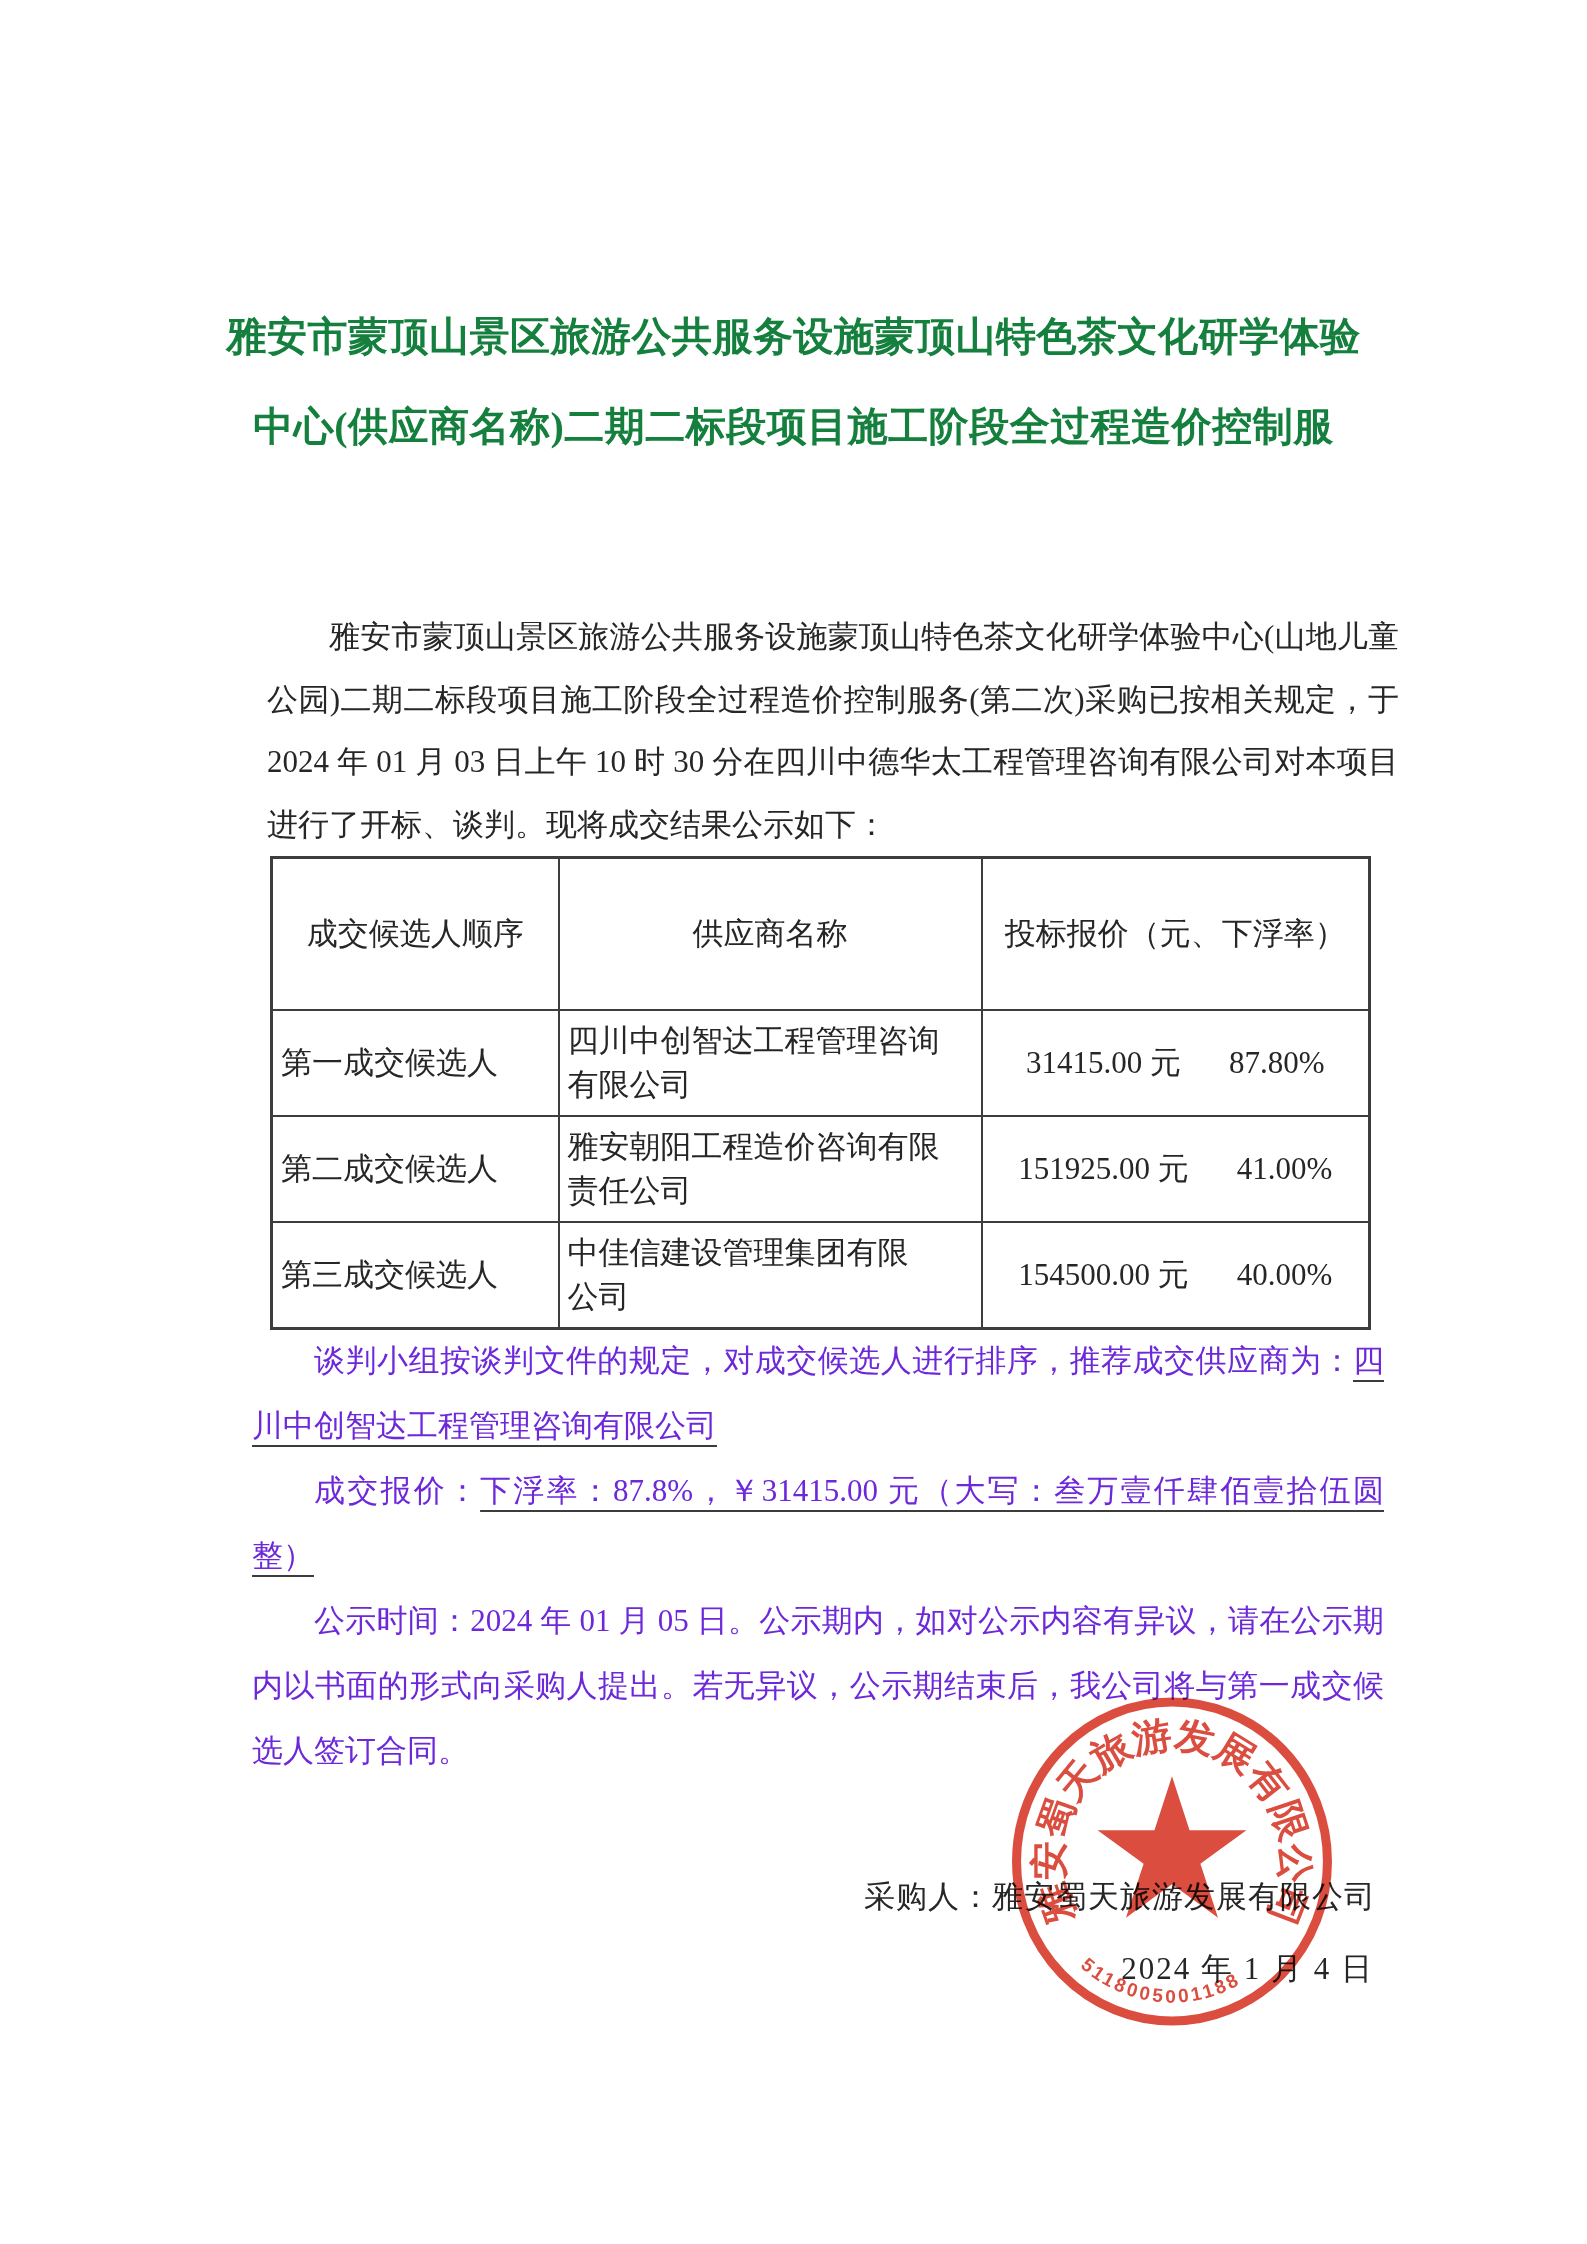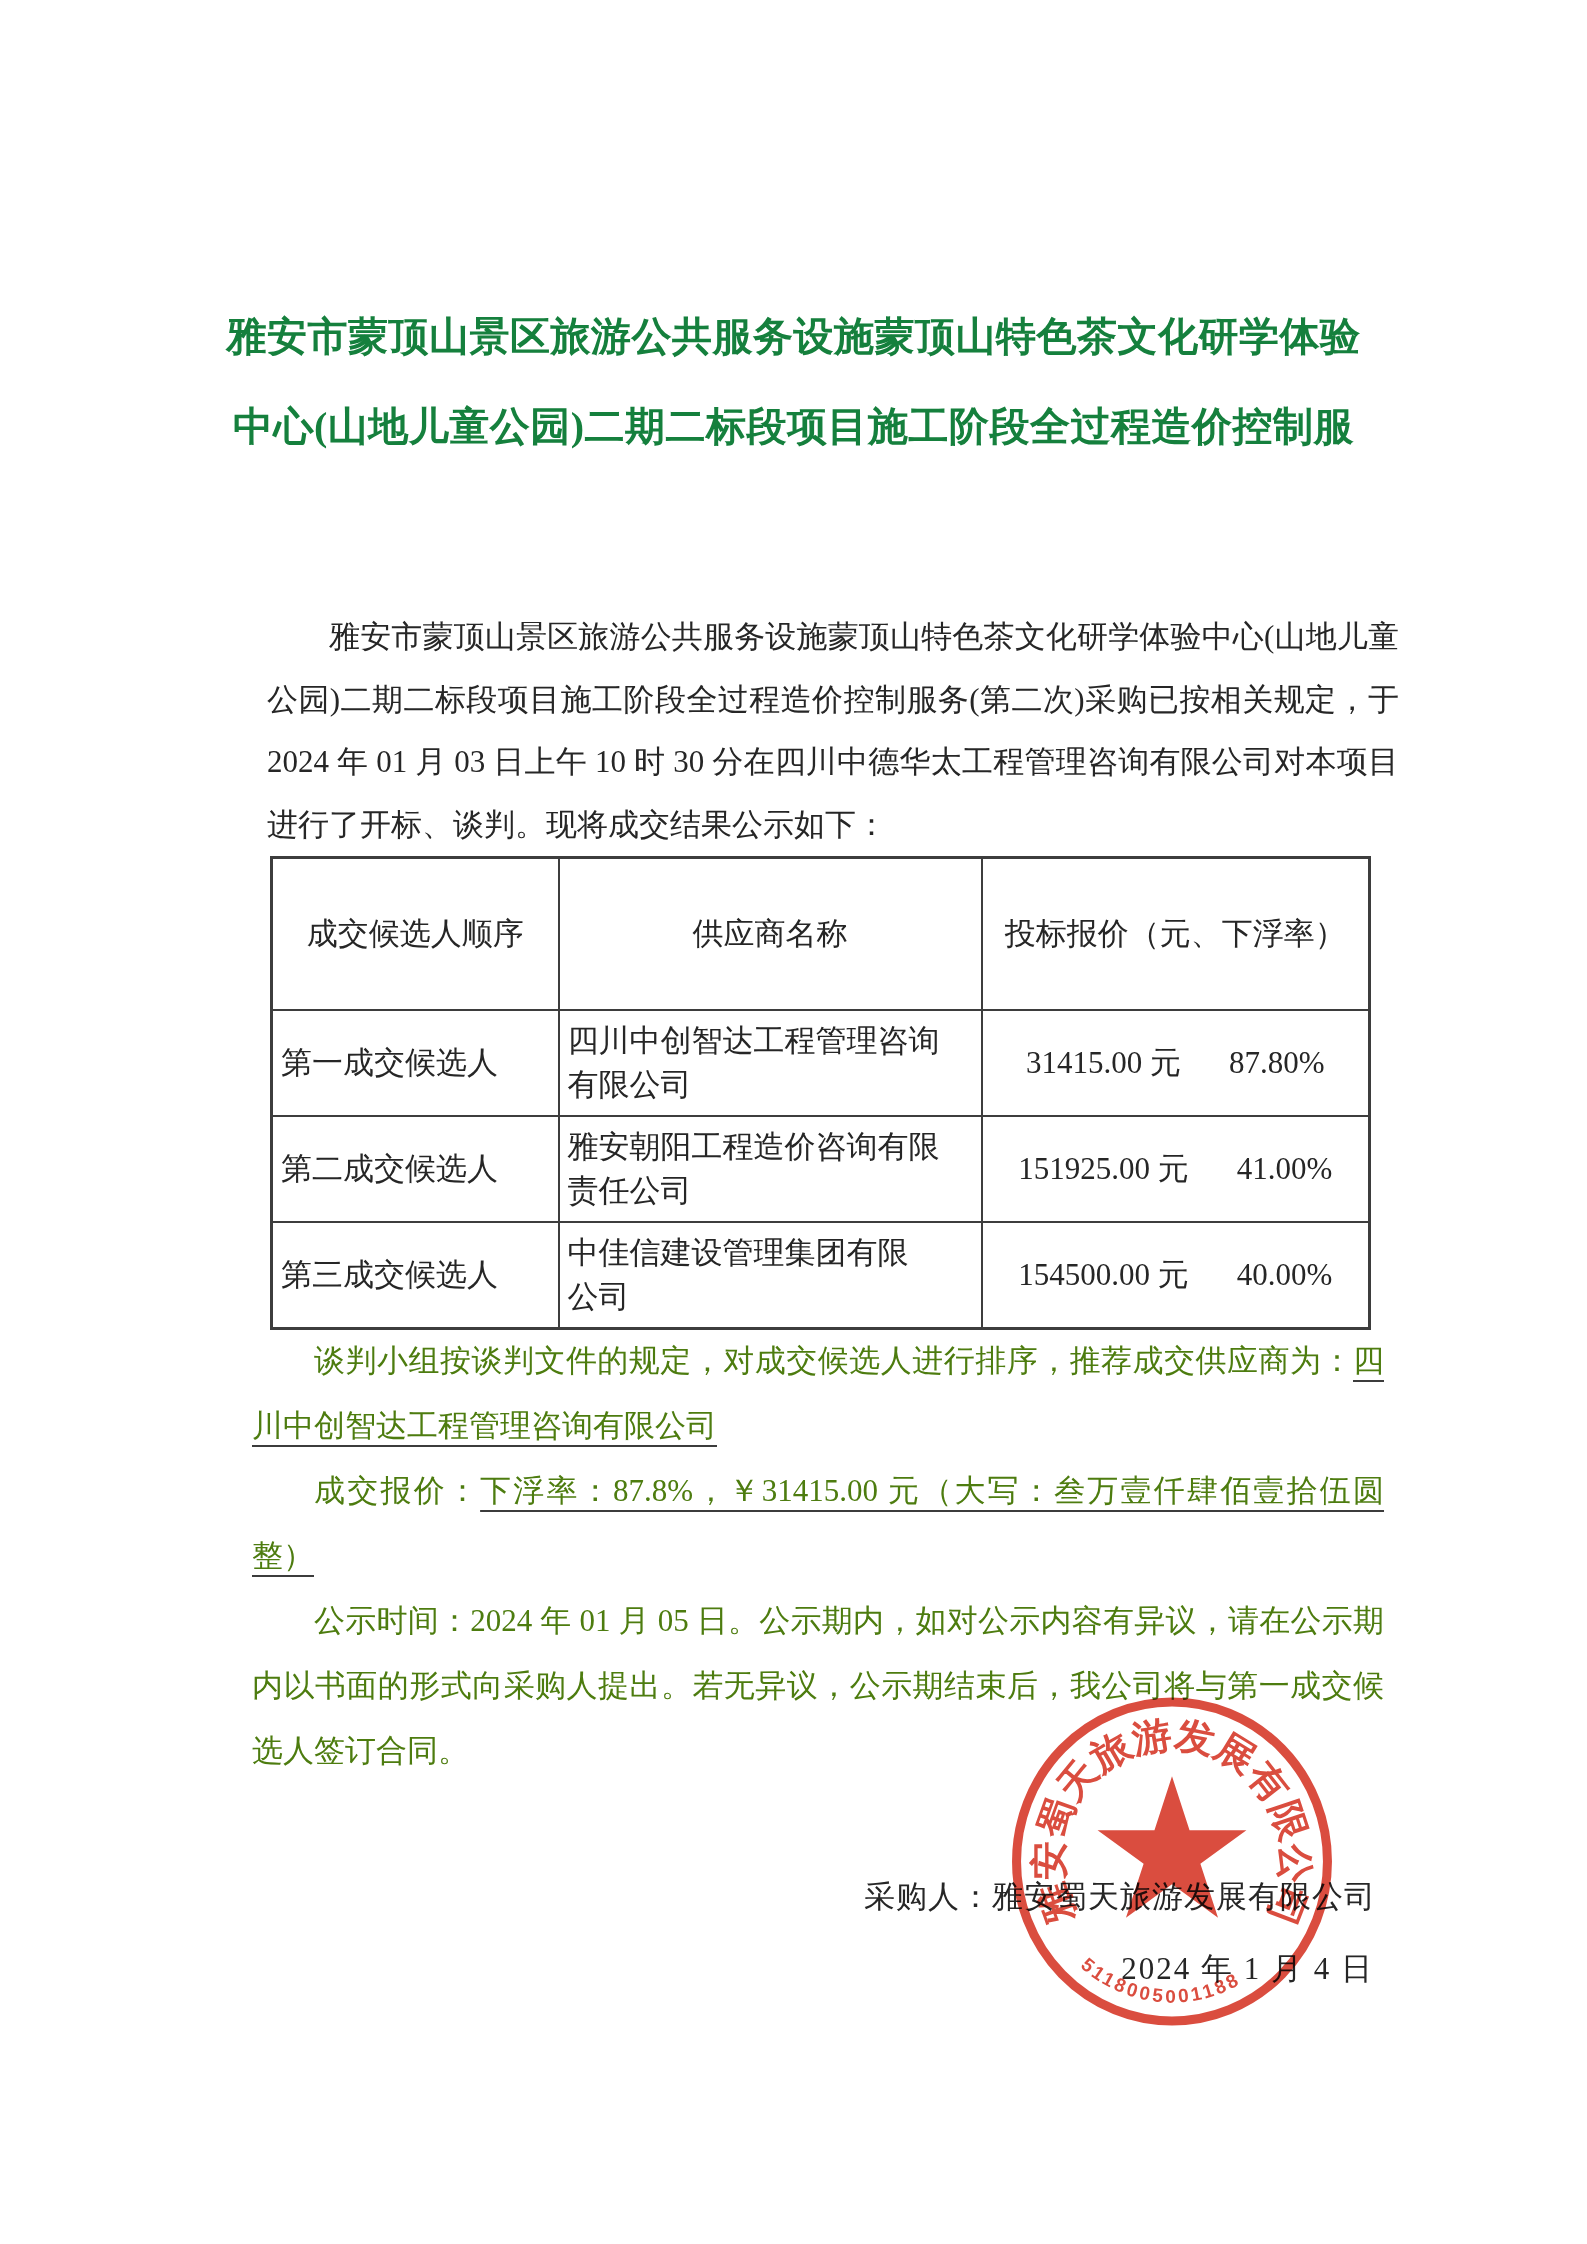--- a/index.html
+++ b/index.html
@@ -20,21 +20,21 @@
     line-height:90px;letter-spacing:0.5px;
   }
   
   .p1{
     position:absolute;top:606px;left:252px;width:1132px;
     font-size:31px;line-height:62.5px;
     text-align:justify;text-indent:2em;color:#262626;margin-left:15px;
   }
   .lower{
     position:absolute;top:1328px;left:252px;width:1132px;
-    font-size:31px;line-height:65px;color:#4d7c0f;
+    font-size:31px;line-height:65px;color:#6d28d9;
   }
   .lower p{margin:0;text-align:justify;text-indent:2em;}
   .u-line{
     text-decoration:underline;
     text-underline-offset:9px;
     text-decoration-thickness:2px;
     text-decoration-color:#3c3c3c;
   }
   
   table.result-table{
@@ -77,21 +77,21 @@
   }
   .stamp svg{width:100%;height:100%;}
 </style>
 </head>
 <body>
 
 <div class="page">
 
   <div class="doc-title">
     <div>雅安市蒙顶山景区旅游公共服务设施蒙顶山特色茶文化研学体验</div>
-    <div>中心(山地儿童公园)二期二标段项目施工阶段全过程造价控制服</div>
+    <div>中心(供应商名称)二期二标段项目施工阶段全过程造价控制服</div>
   </div>
 
   <div class="p1">雅安市蒙顶山景区旅游公共服务设施蒙顶山特色茶文化研学体验中心(山地儿童公园)二期二标段项目施工阶段全过程造价控制服务(第二次)采购已按相关规定，于 2024 年 01 月 03 日上午 10 时 30 分在四川中德华太工程管理咨询有限公司对本项目进行了开标、谈判。现将成交结果公示如下：</div>
 
   <table class="result-table">
     <colgroup>
         <col class="c1">
         <col class="c2">
         <col class="c3">
       </colgroup>

